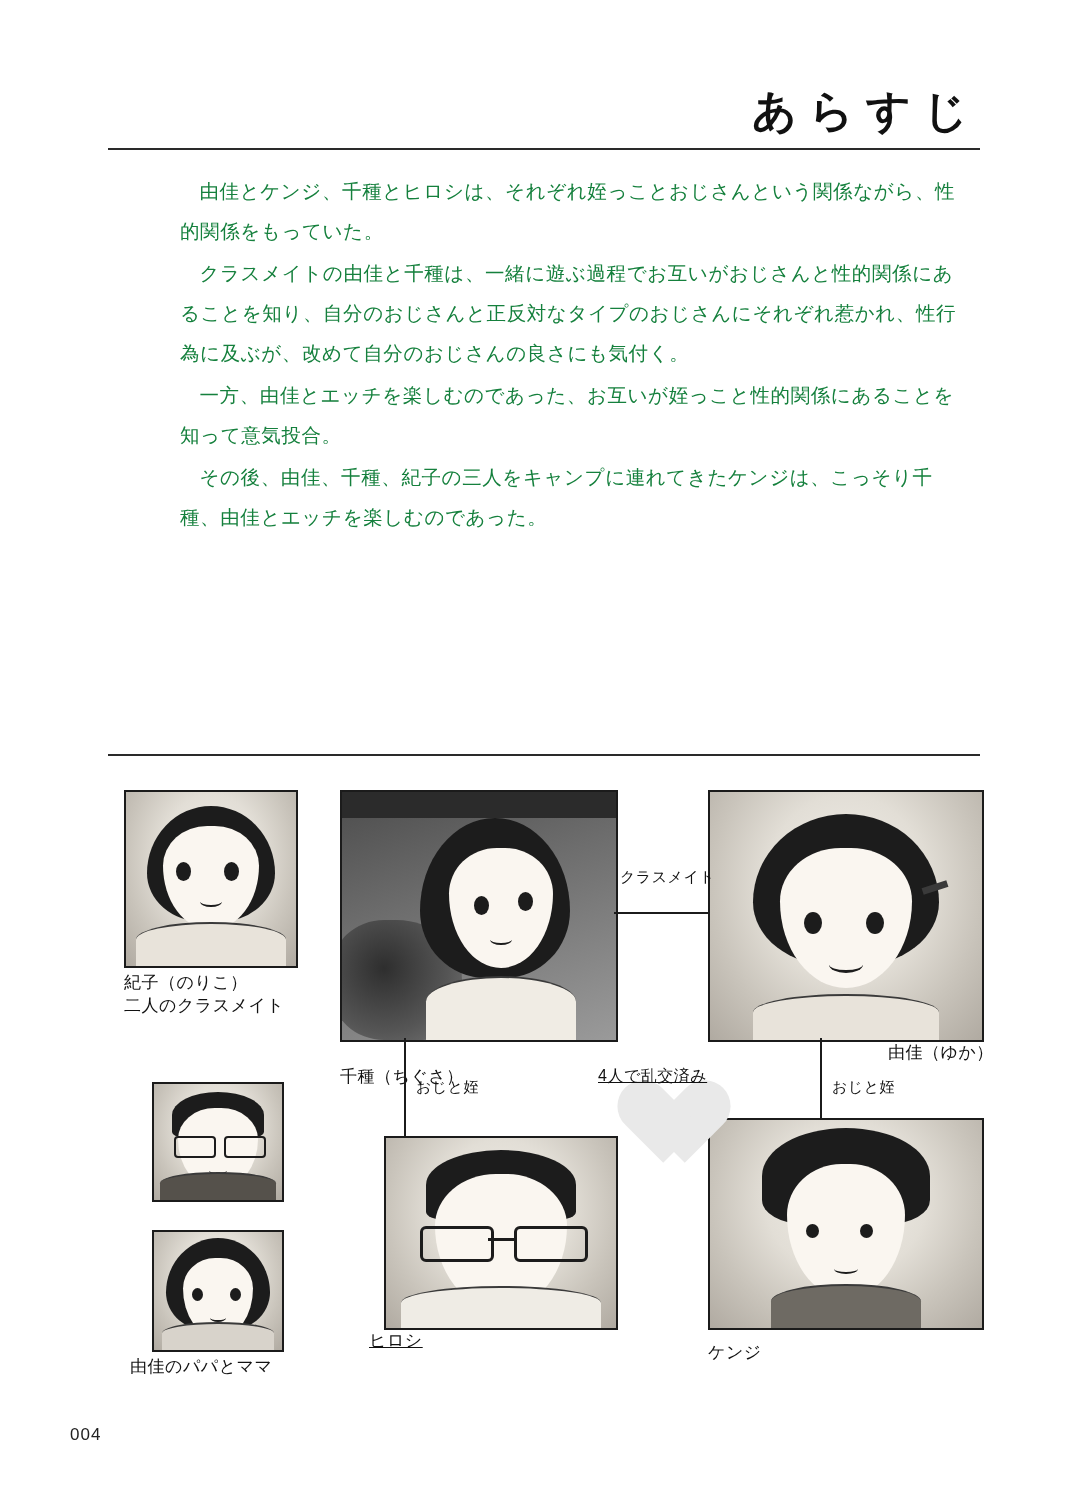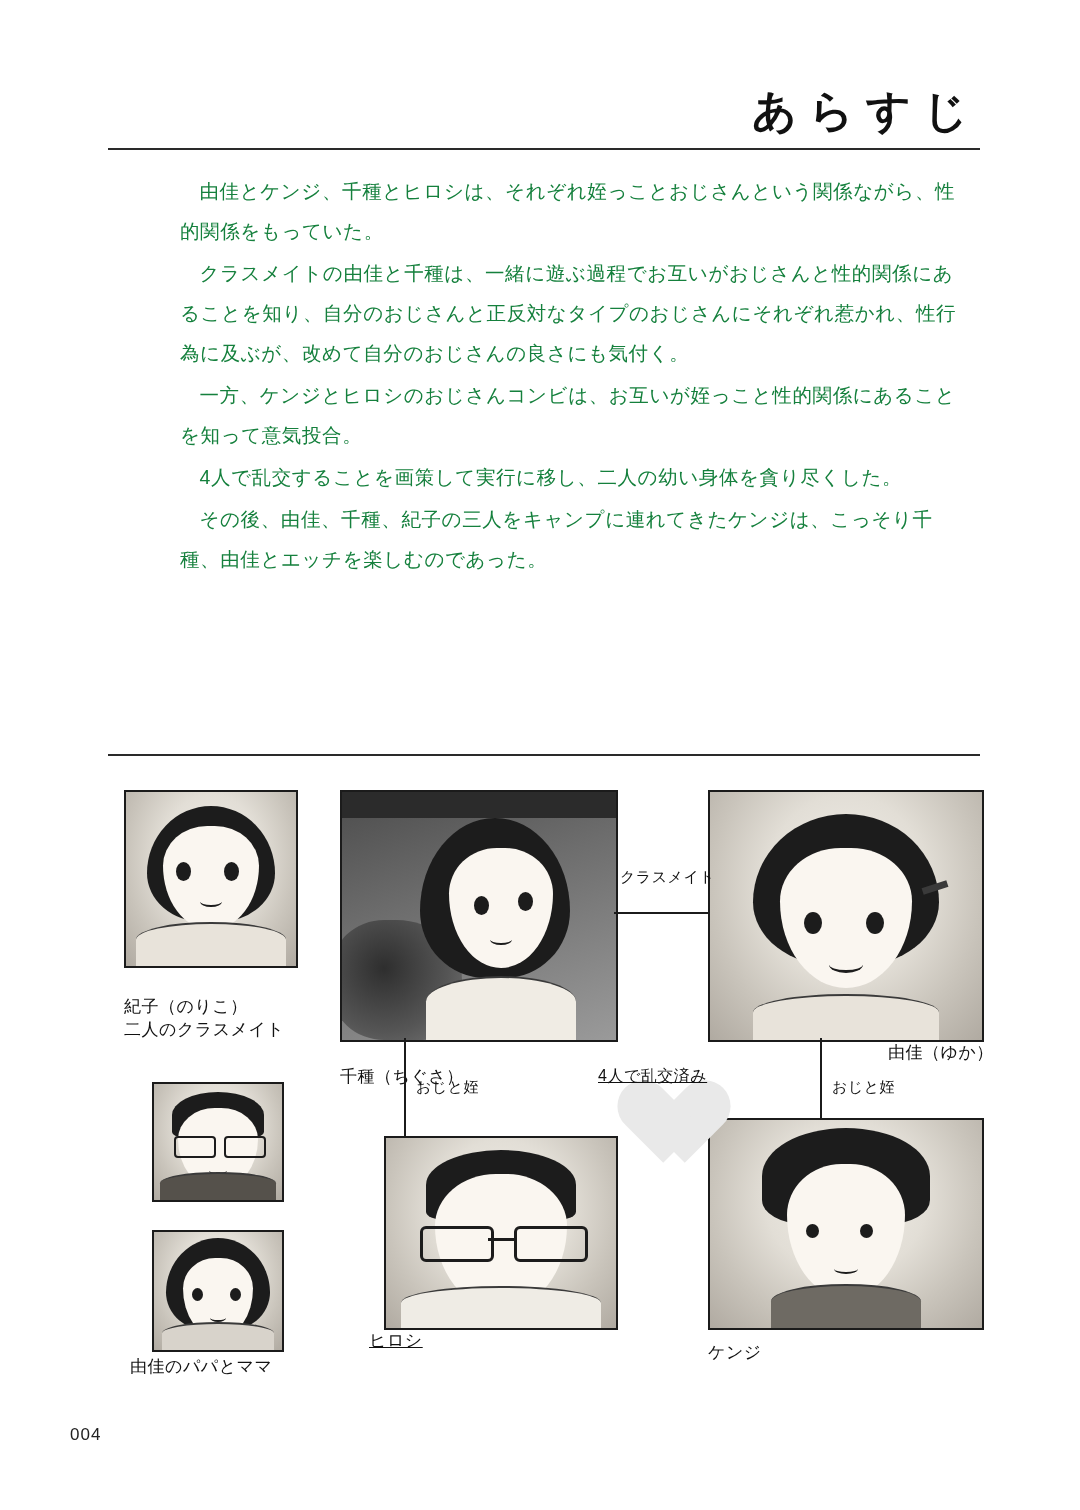--- a/index.html
+++ b/index.html
@@ -187,39 +187,38 @@
 <body>
 
 <div class="page">
 
   <div class="section-title" id="synopsis-title">あらすじ</div>
   <div class="rule" id="synopsis-rule"></div>
 
   <div class="synopsis-body">
     <p>由佳とケンジ、千種とヒロシは、それぞれ姪っことおじさんという関係ながら、性的関係をもっていた。</p>
     <p>クラスメイトの由佳と千種は、一緒に遊ぶ過程でお互いがおじさんと性的関係にあることを知り、自分のおじさんと正反対なタイプのおじさんにそれぞれ惹かれ、性行為に及ぶが、改めて自分のおじさんの良さにも気付く。</p>
-    <p>一方、ケンジとヒロシのおじさんコンビは、お互いが姪っこと性的関係にあることを知って意気投合。</p>
-    <p>4人で乱交することを画策して実行に移し、二人の幼い身体を貪り尽くした。</p>
+    <p>一方、由佳とエッチを楽しむのであった、お互いが姪っこと性的関係にあることを知って意気投合。</p>
     <p>その後、由佳、千種、紀子の三人をキャンプに連れてきたケンジは、こっそり千種、由佳とエッチを楽しむのであった。</p>
   </div>
 
   <div class="rule" id="chars-rule"></div>
 
   <div class="chars-area">
 
     <div class="photo" style="left:124px; top:790px; width:170px; height:174px;">
       <div class="ph-inner"></div>
       <div class="f-hair" style="width:128px; height:116px; top:14px;"></div>
       <div class="f-skin" style="width:96px; height:104px; top:34px;"></div>
       <div class="f-eye" style="left:50px; top:70px;"></div>
       <div class="f-eye" style="left:98px; top:70px;"></div>
       <div class="f-mouth" style="top:104px;"></div>
       <div class="f-body" style="width:150px; height:42px;"></div>
     </div>
-    <div class="caption" style="left:124px; top:972px; width:200px;margin-top:24px;">紀子（のりこ）
+    <div class="caption" style="left:124px; top:972px; width:200px;">紀子（のりこ）
 二人のクラスメイト</div>
 
     <div class="photo" style="left:340px; top:790px; width:274px; height:248px;">
       <div class="f-bg-dark"></div>
       <div style="position:absolute;left:0;top:0;width:274px;height:26px;background:#2b2b2b;"></div>
       <div style="position:absolute;left:-10px;bottom:0;width:130px;height:120px;background:radial-gradient(circle at 40% 40%,#2e2e2e 0%,#555 60%,#777 100%);border-radius:40% 50% 30% 40%;"></div>
       <div class="f-hair" style="width:150px; height:160px; top:26px; left:56%;"></div>
       <div class="f-skin" style="width:104px; height:120px; top:56px; left:58%;"></div>
       <div class="f-eye" style="left:132px; top:104px;"></div>
       <div class="f-eye" style="left:176px; top:100px;"></div>

